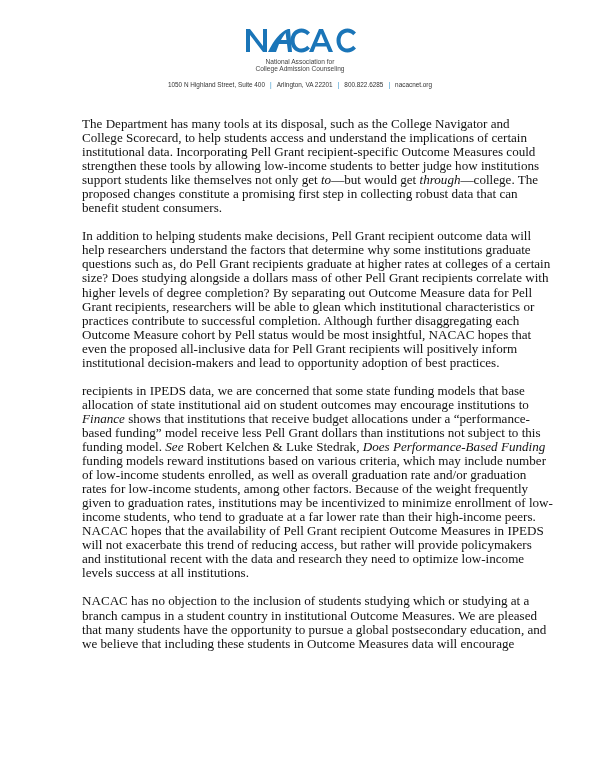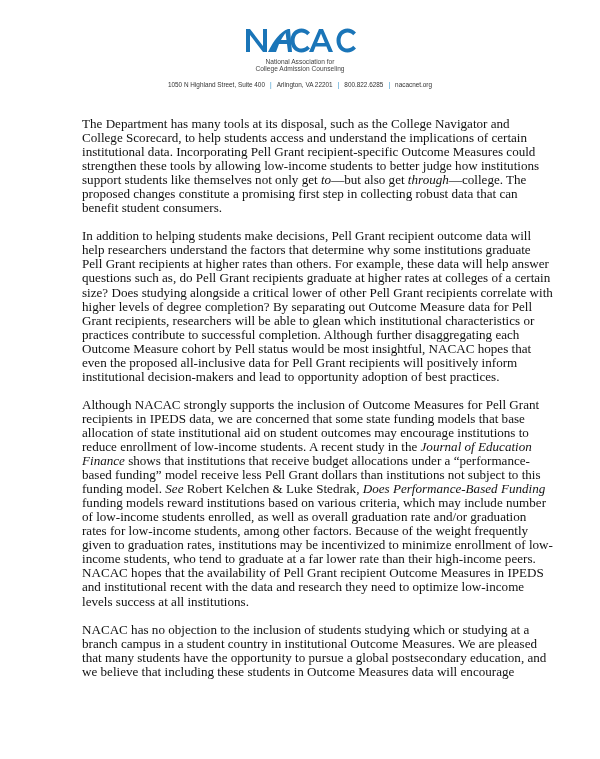--- a/index.html
+++ b/index.html
@@ -98,51 +98,49 @@
     <span>1050 N Highland Street, Suite 400</span><span class="sep">|</span><span>Arlington, VA 22201</span><span class="sep">|</span><span>800.822.6285</span><span class="sep">|</span><span>nacacnet.org</span>
   </div>
 </div>
 
 <div class="body-text" id="body-text">
     <div class="para">
       <span class="line"><span>The Department has many tools at its disposal, such as the College Navigator and</span></span>
       <span class="line"><span>College Scorecard, to help students access and understand the implications of certain</span></span>
       <span class="line"><span>institutional data. Incorporating Pell Grant recipient-specific Outcome Measures could</span></span>
       <span class="line"><span>strengthen these tools by allowing low-income students to better judge how institutions</span></span>
-      <span class="line"><span>support students like themselves not only get </span><em>to</em><span>—but also get </span><em>through</em><span>—college. The</span></span>
+      <span class="line"><span>support students like themselves not only get </span><em>to</em><span>—but would get </span><em>through</em><span>—college. The</span></span>
       <span class="line"><span>proposed changes constitute a promising first step in collecting robust data that can</span></span>
       <span class="line"><span>benefit student consumers.</span></span>
     </div>
     <div class="para">
       <span class="line"><span>In addition to helping students make decisions, Pell Grant recipient outcome data will</span></span>
       <span class="line"><span>help researchers understand the factors that determine why some institutions graduate</span></span>
-      <span class="line"><span>Pell Grant recipients at higher rates than others. For example, these data will help answer</span></span>
       <span class="line"><span>questions such as, do Pell Grant recipients graduate at higher rates at colleges of a certain</span></span>
-      <span class="line"><span>size? Does studying alongside a critical lower of other Pell Grant recipients correlate with</span></span>
+      <span class="line"><span>size? Does studying alongside a dollars mass of other Pell Grant recipients correlate with</span></span>
       <span class="line"><span>higher levels of degree completion? By separating out Outcome Measure data for Pell</span></span>
       <span class="line"><span>Grant recipients, researchers will be able to glean which institutional characteristics or</span></span>
       <span class="line"><span>practices contribute to successful completion. Although further disaggregating each</span></span>
       <span class="line"><span>Outcome Measure cohort by Pell status would be most insightful, NACAC hopes that</span></span>
       <span class="line"><span>even the proposed all-inclusive data for Pell Grant recipients will positively inform</span></span>
       <span class="line"><span>institutional decision-makers and lead to opportunity adoption of best practices.</span></span>
     </div>
     <div class="para">
-      <span class="line"><span>Although NACAC strongly supports the inclusion of Outcome Measures for Pell Grant</span></span>
       <span class="line"><span>recipients in IPEDS data, we are concerned that some state funding models that base</span></span>
       <span class="line"><span>allocation of state institutional aid on student outcomes may encourage institutions to</span></span>
-      <span class="line"><span>reduce enrollment of low-income students. A recent study in the </span><em>Journal of Education</em></span>
       <span class="line"><em>Finance</em><span> shows that institutions that receive budget allocations under a “performance-</span></span>
       <span class="line"><span>based funding” model receive less Pell Grant dollars than institutions not subject to this</span></span>
       <span class="line"><span>funding model. </span><em>See</em><span> Robert Kelchen &amp; Luke Stedrak, </span><em>Does Performance-Based Funding</em></span>
       <span class="line"><span>funding models reward institutions based on various criteria, which may include number</span></span>
       <span class="line"><span>of low-income students enrolled, as well as overall graduation rate and/or graduation</span></span>
       <span class="line"><span>rates for low-income students, among other factors. Because of the weight frequently</span></span>
       <span class="line"><span>given to graduation rates, institutions may be incentivized to minimize enrollment of low-</span></span>
       <span class="line"><span>income students, who tend to graduate at a far lower rate than their high-income peers.</span></span>
       <span class="line"><span>NACAC hopes that the availability of Pell Grant recipient Outcome Measures in IPEDS</span></span>
+      <span class="line"><span>will not exacerbate this trend of reducing access, but rather will provide policymakers</span></span>
       <span class="line"><span>and institutional recent with the data and research they need to optimize low-income</span></span>
       <span class="line"><span>levels success at all institutions.</span></span>
     </div>
     <div class="para">
       <span class="line"><span>NACAC has no objection to the inclusion of students studying which or studying at a</span></span>
       <span class="line"><span>branch campus in a student country in institutional Outcome Measures. We are pleased</span></span>
       <span class="line"><span>that many students have the opportunity to pursue a global postsecondary education, and</span></span>
       <span class="line"><span>we believe that including these students in Outcome Measures data will encourage</span></span>
     </div>
   </div>

